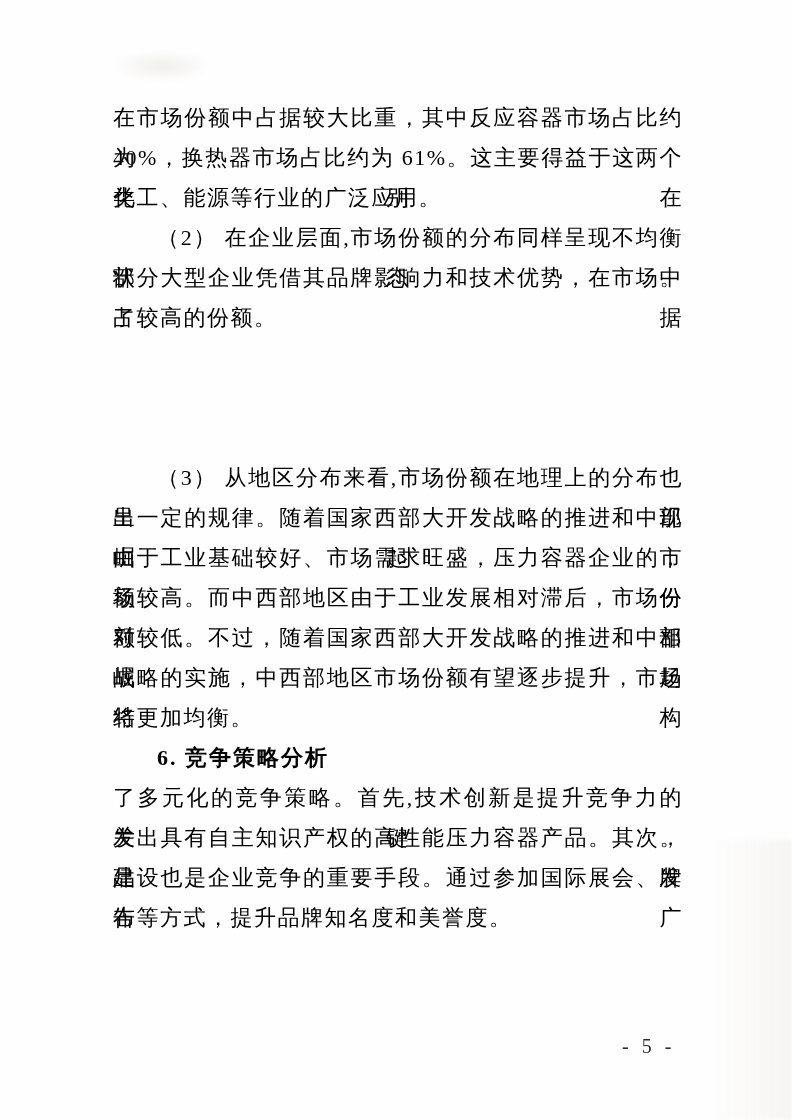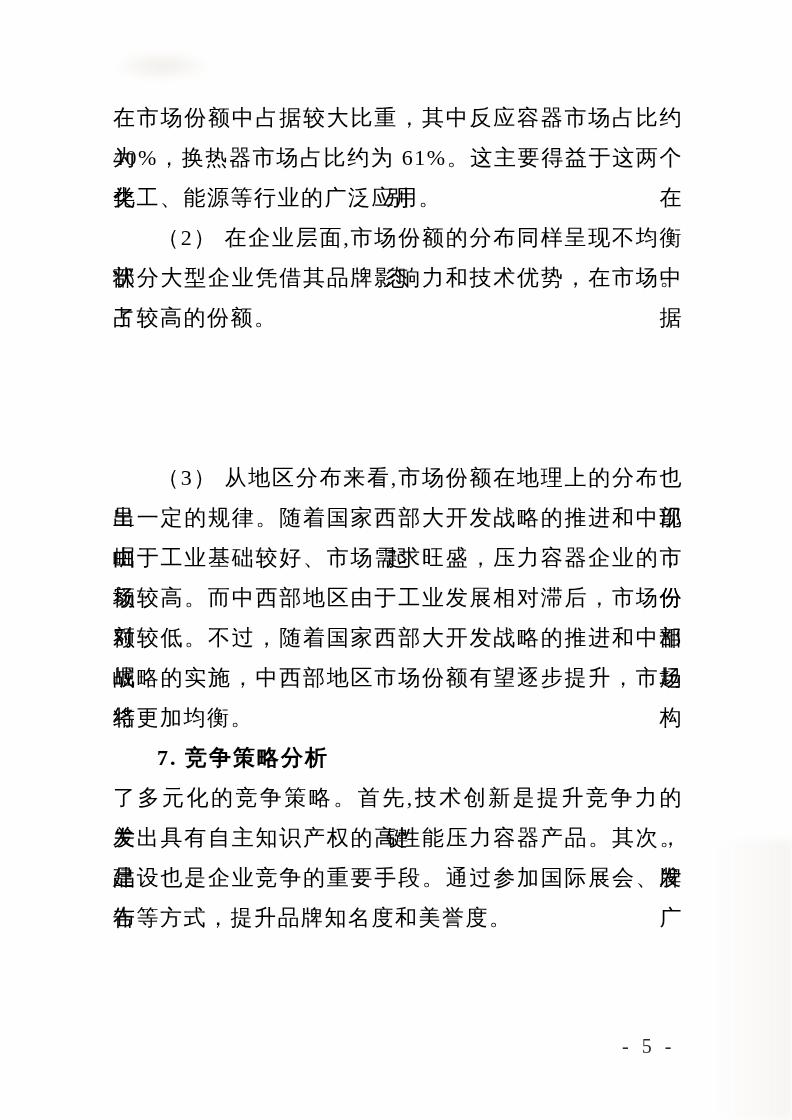--- a/index.html
+++ b/index.html
@@ -95,21 +95,21 @@
     <div class="line fill indent">（2） 在企业层面,市场份额的分布同样呈现不均衡状态。</div>
     <div class="line fill">部分大型企业凭借其品牌影响力和技术优势，在市场中占据</div>
     <div class="line">了较高的份额。</div>
     <div class="line fill indent gap-before">（3） 从地区分布来看,市场份额在地理上的分布也呈现</div>
     <div class="line fill">出一定的规律。随着国家西部大开发战略的推进和中部崛起，</div>
     <div class="line fill">由于工业基础较好、市场需求旺盛，压力容器企业的市场份</div>
     <div class="line fill">额较高。而中西部地区由于工业发展相对滞后，市场份额相</div>
     <div class="line fill">对较低。不过，随着国家西部大开发战略的推进和中部崛起</div>
     <div class="line fill">战略的实施，中西部地区市场份额有望逐步提升，市场结构</div>
     <div class="line">将更加均衡。</div>
-    <div class="line heading indent">7. 竞争策略分析</div>
+    <div class="line heading indent">6. 竞争策略分析</div>
     <div class="line fill">了多元化的竞争策略。首先,技术创新是提升竞争力的关键。</div>
     <div class="line fill">发出具有自主知识产权的高性能压力容器产品。其次，品牌</div>
     <div class="line fill">建设也是企业竞争的重要手段。通过参加国际展会、发布广</div>
     <div class="line">告等方式，提升品牌知名度和美誉度。</div>
   </div>
 
   <div class="page-number">- 5 -</div>
 
 </div>
 

